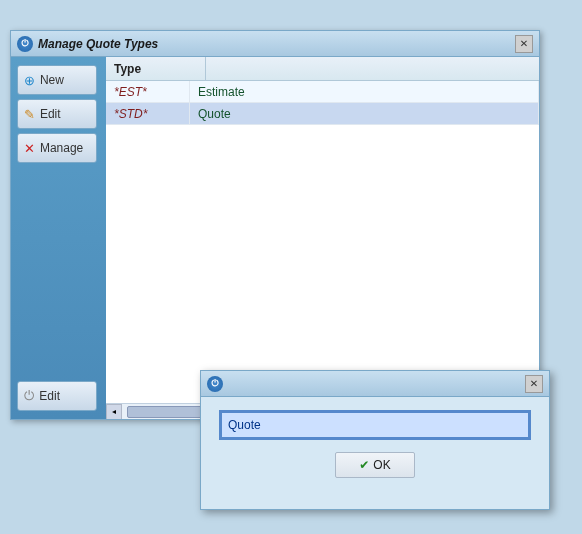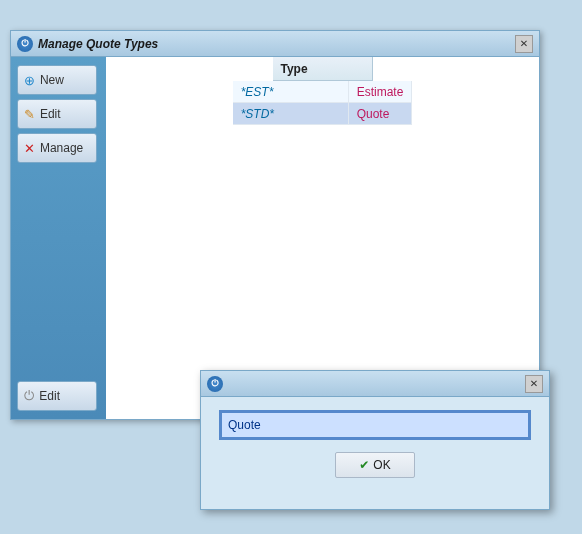--- a/index.html
+++ b/index.html
@@ -115,21 +115,20 @@
 
     .sidebar-spacer { flex: 1; }
 
     
     .table-area {
       flex: 1;
       background: white;
       overflow: hidden;
       display: flex;
       flex-direction: column;
-      align-items: center;
     }
 
     .table-header {
       display: flex;
       background: linear-gradient(to bottom, #e8f0f8, #d8e8f0);
       border-bottom: 1px solid #b0c8d8;
       height: 24px;
     }
 
     .th {
@@ -172,24 +171,24 @@
     .table-row:not(.selected):nth-child(even) {
       background: white;
     }
 
     .td {
       display: flex;
       align-items: center;
       padding: 0 8px;
       border-right: 1px solid #e0e8f0;
       font-size: 12px;
-      color: #be185d;
-    }
-
-    .td-type { width: 116px; color: #0369a1; font-style: italic; }
+      color: #14532d;
+    }
+
+    .td-type { width: 84px; color: #7f1d1d; font-style: italic; }
     .td-desc { flex: 1; }
 
     
     .h-scrollbar-container {
       height: 16px;
       background: #e8f0f8;
       border-top: 1px solid #c0d0e0;
       display: flex;
       align-items: center;
     }

